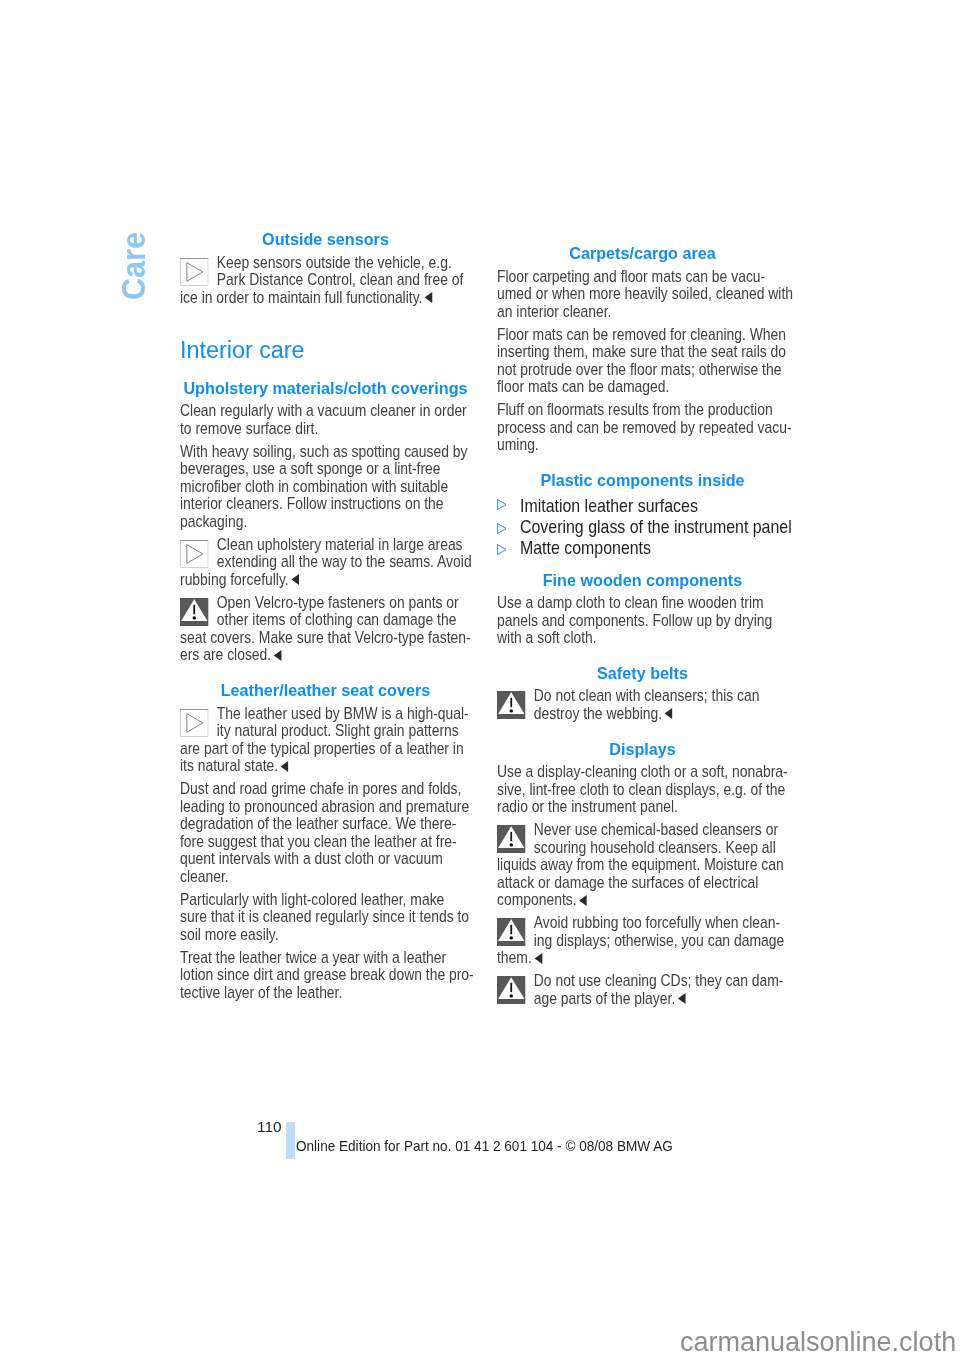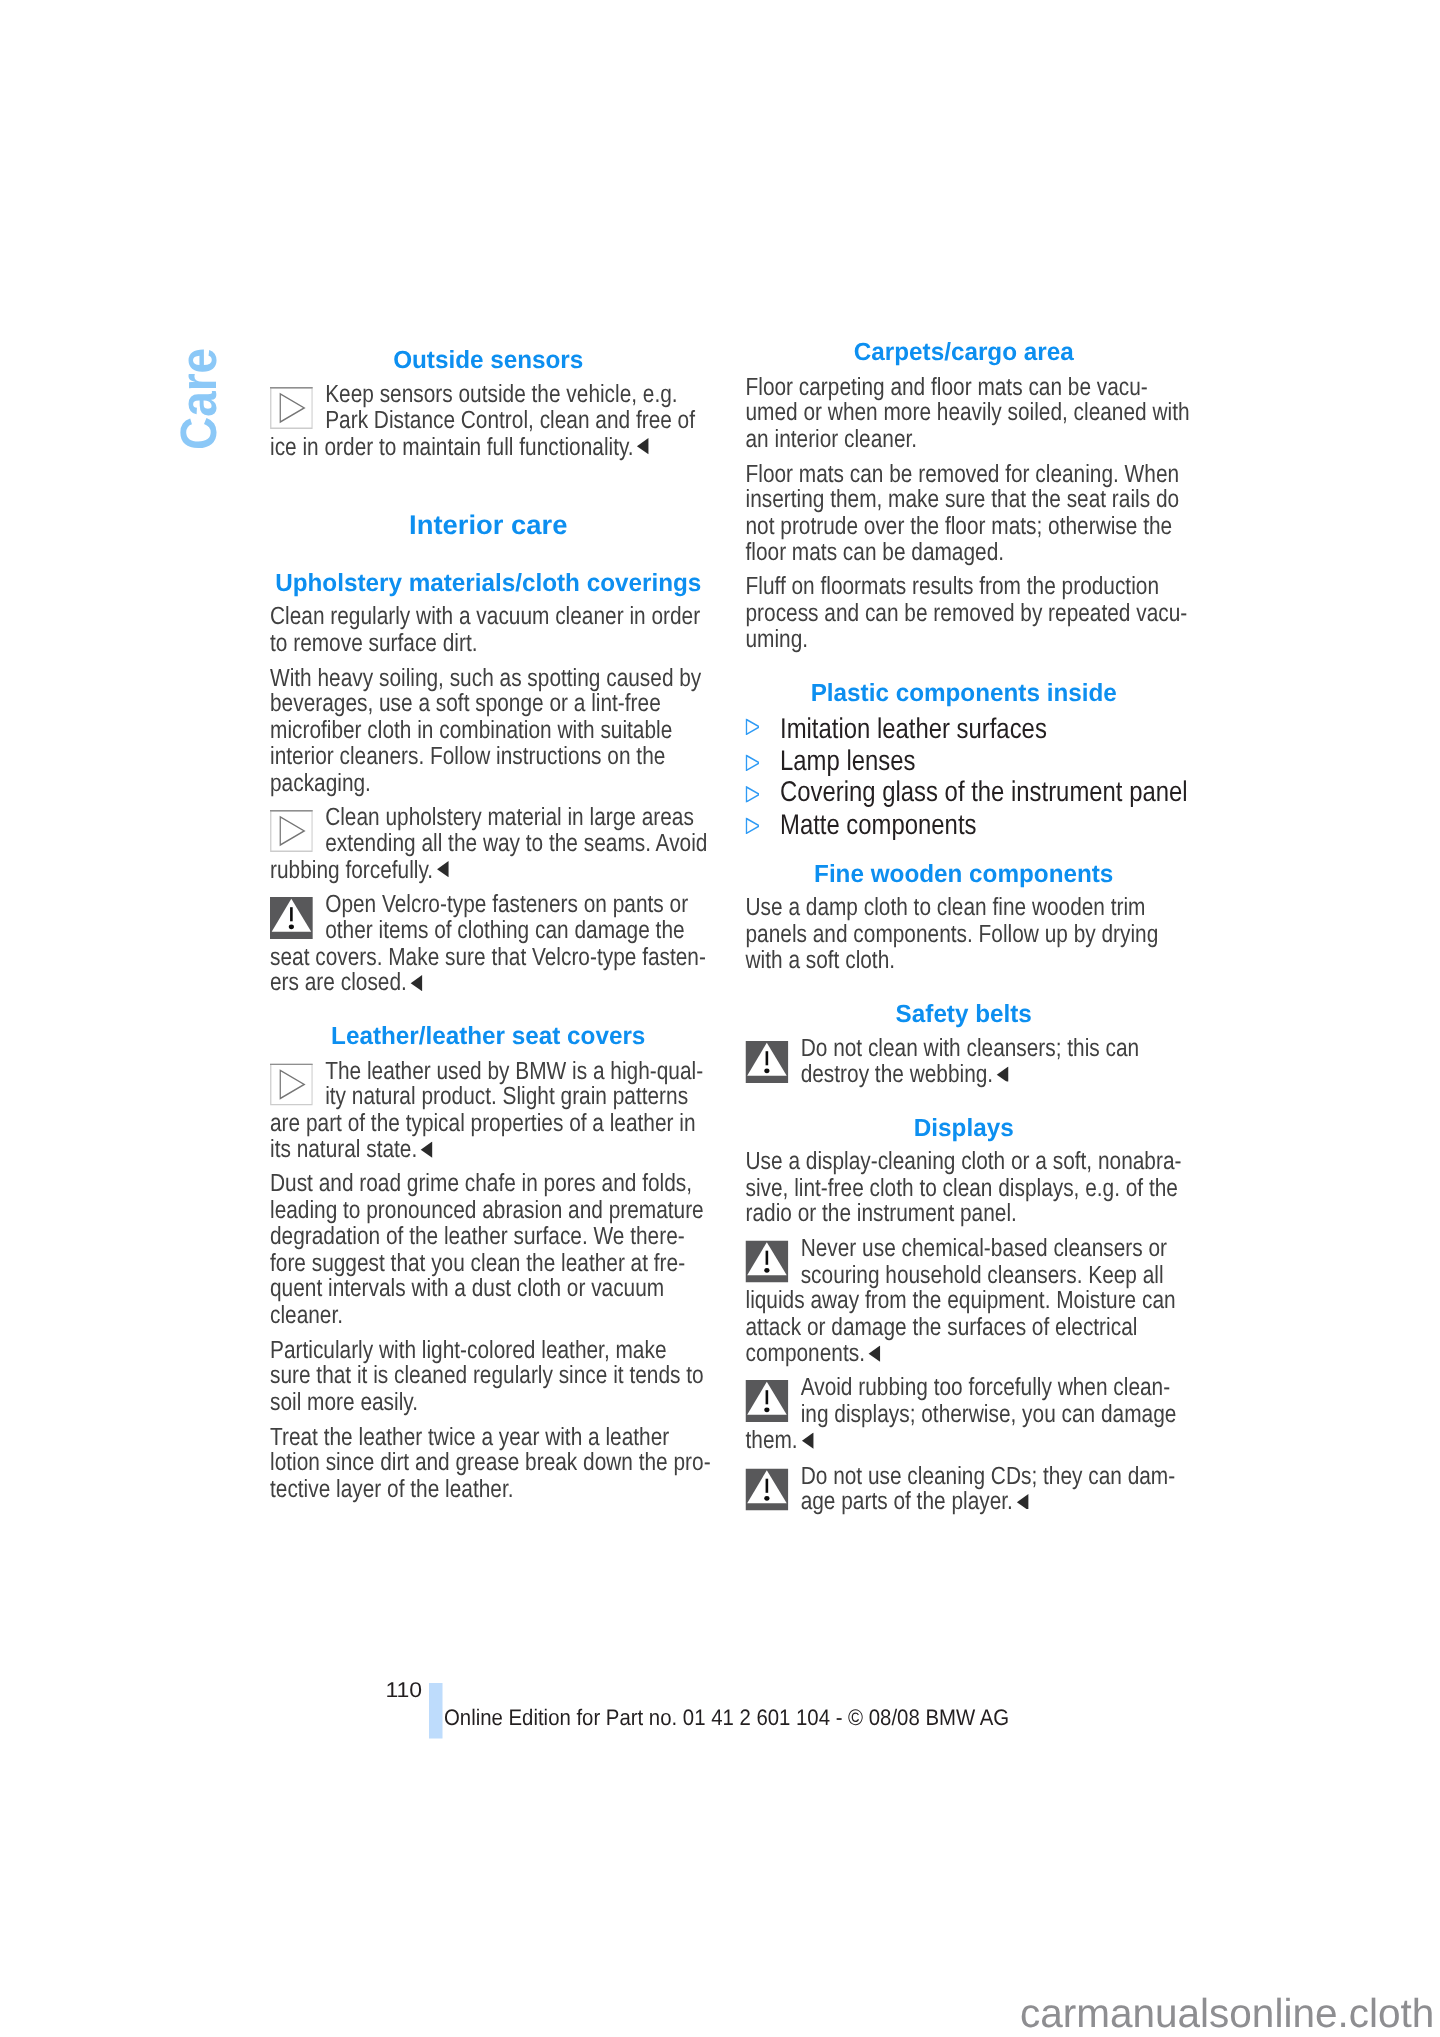--- a/index.html
+++ b/index.html
@@ -6,29 +6,29 @@
   html,body{margin:0;padding:0;background:#ffffff;}
   body{width:960px;height:1358px;font-family:"Liberation Sans",sans-serif;}
   .page{position:relative;width:960px;height:1358px;overflow:hidden;background:#fff;filter:opacity(1);}
 
   .chapter-tab{position:absolute;left:116px;top:300px;color:#8bc8f7;font-size:34px;
     font-weight:bold;white-space:nowrap;line-height:34px;filter:opacity(1);
     transform:rotate(-90deg) scaleX(0.90);transform-origin:0 0;}
 
   .col{position:absolute;width:291px;}
   .col-left{left:179.6px;top:231px;}
-  .col-right{left:496.6px;top:226px;}
+  .col-right{left:496.6px;top:245px;}
 
   
   .cond{display:block;transform:scaleX(0.838);transform-origin:0 0;width:119.33%;filter:opacity(1);}
   .condb{display:block;transform:scaleX(0.975);transform-origin:0 0;width:102.56%;filter:opacity(1);}
   .condh2{display:block;transform:scaleX(1.015);transform-origin:0 0;width:98.52%;filter:opacity(1);}
 
-  .h2{font-size:18px;font-weight:bold;color:#0d8ff0;line-height:21px;margin:0;
-      padding-top:28px;padding-bottom:8px;text-align:center;}
+  .h2{font-size:23px;font-weight:normal;color:#0d8ff0;line-height:21px;margin:0;
+      padding-top:28px;padding-bottom:8px;}
   .h3{font-size:16.6px;font-weight:bold;color:#0d8ff0;line-height:17.5px;margin:0;
       padding-top:11px;padding-bottom:5px;text-align:center;}
   .h3.first{padding-top:0;}
   .p + .h3{padding-top:12.7px;}
   .h2 + .h3{padding-top:11px;}
   .p{font-size:16.6px;color:#404040;line-height:17.5px;margin:0;padding-bottom:5.6px;}
 
   .bullet{font-size:19px;line-height:17.5px;color:#231f20;padding-bottom:3.7px;
           white-space:nowrap;position:relative;padding-left:23px;}
   .bullet + .p{padding-top:4.2px;}
@@ -197,23 +197,20 @@
         </span>
       </div>
     <div class="h3">
         <span class="condb">Plastic components inside</span>
       </div>
     <div class="bullet"><span class="bmark"><svg width="9.9" height="11.2" viewBox="0 0 9.9 11.2" preserveAspectRatio="none">
             <path d="M0.6 0.65 L9.3 5.6 L0.6 10.55 Z" fill="none" stroke="#2f9bf5" stroke-width="1" vector-effect="non-scaling-stroke"></path>
           </svg></span><span class="blabel">Imitation leather surfaces</span></div>
     <div class="bullet"><span class="bmark"><svg width="9.9" height="11.2" viewBox="0 0 9.9 11.2" preserveAspectRatio="none">
             <path d="M0.6 0.65 L9.3 5.6 L0.6 10.55 Z" fill="none" stroke="#2f9bf5" stroke-width="1" vector-effect="non-scaling-stroke"></path>
-          </svg></span><span class="blabel">Lamp lenses</span></div>
-    <div class="bullet"><span class="bmark"><svg width="9.9" height="11.2" viewBox="0 0 9.9 11.2" preserveAspectRatio="none">
-            <path d="M0.6 0.65 L9.3 5.6 L0.6 10.55 Z" fill="none" stroke="#2f9bf5" stroke-width="1" vector-effect="non-scaling-stroke"></path>
           </svg></span><span class="blabel">Covering glass of the instrument panel</span></div>
     <div class="bullet"><span class="bmark"><svg width="9.9" height="11.2" viewBox="0 0 9.9 11.2" preserveAspectRatio="none">
             <path d="M0.6 0.65 L9.3 5.6 L0.6 10.55 Z" fill="none" stroke="#2f9bf5" stroke-width="1" vector-effect="non-scaling-stroke"></path>
           </svg></span><span class="blabel">Matte components</span></div>
     <div class="h3">
         <span class="condb">Fine wooden components</span>
       </div>
     <div class="p">
         <span class="cond">
           <span class="ln">Use a damp cloth to clean fine wooden trim</span>

